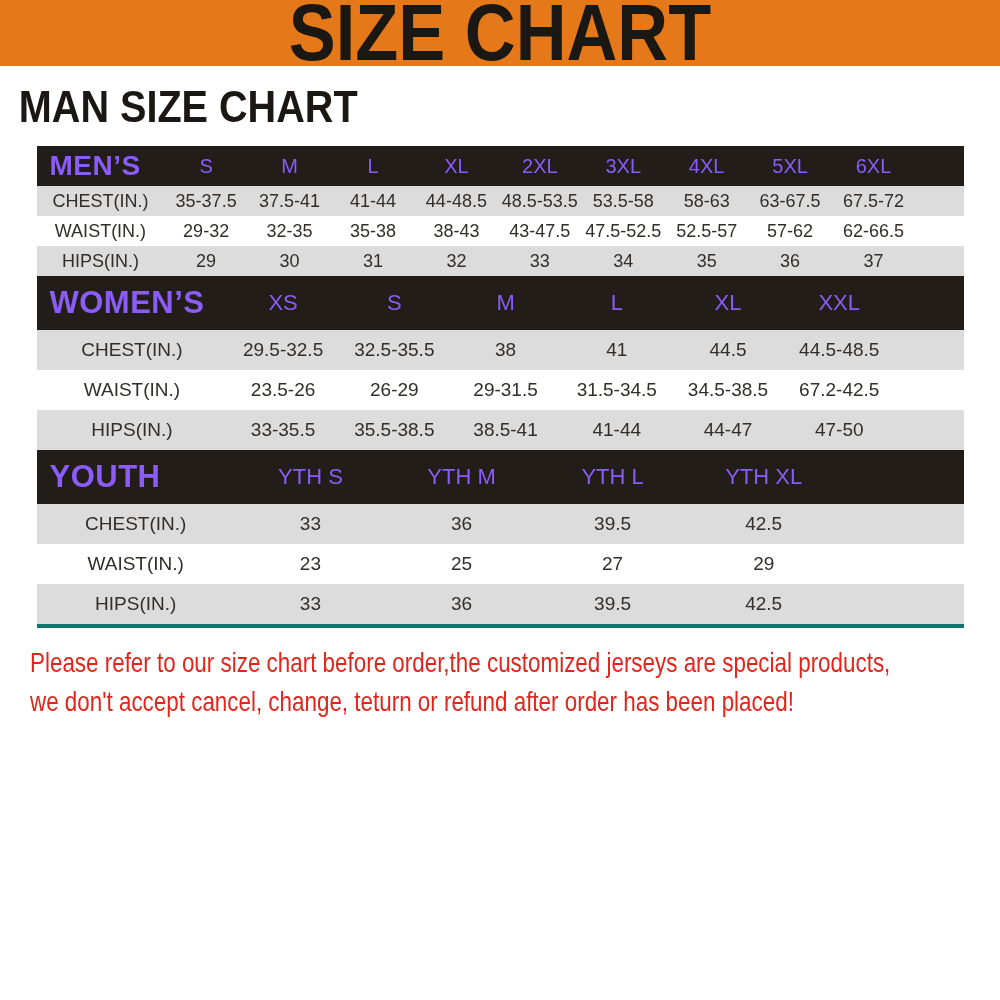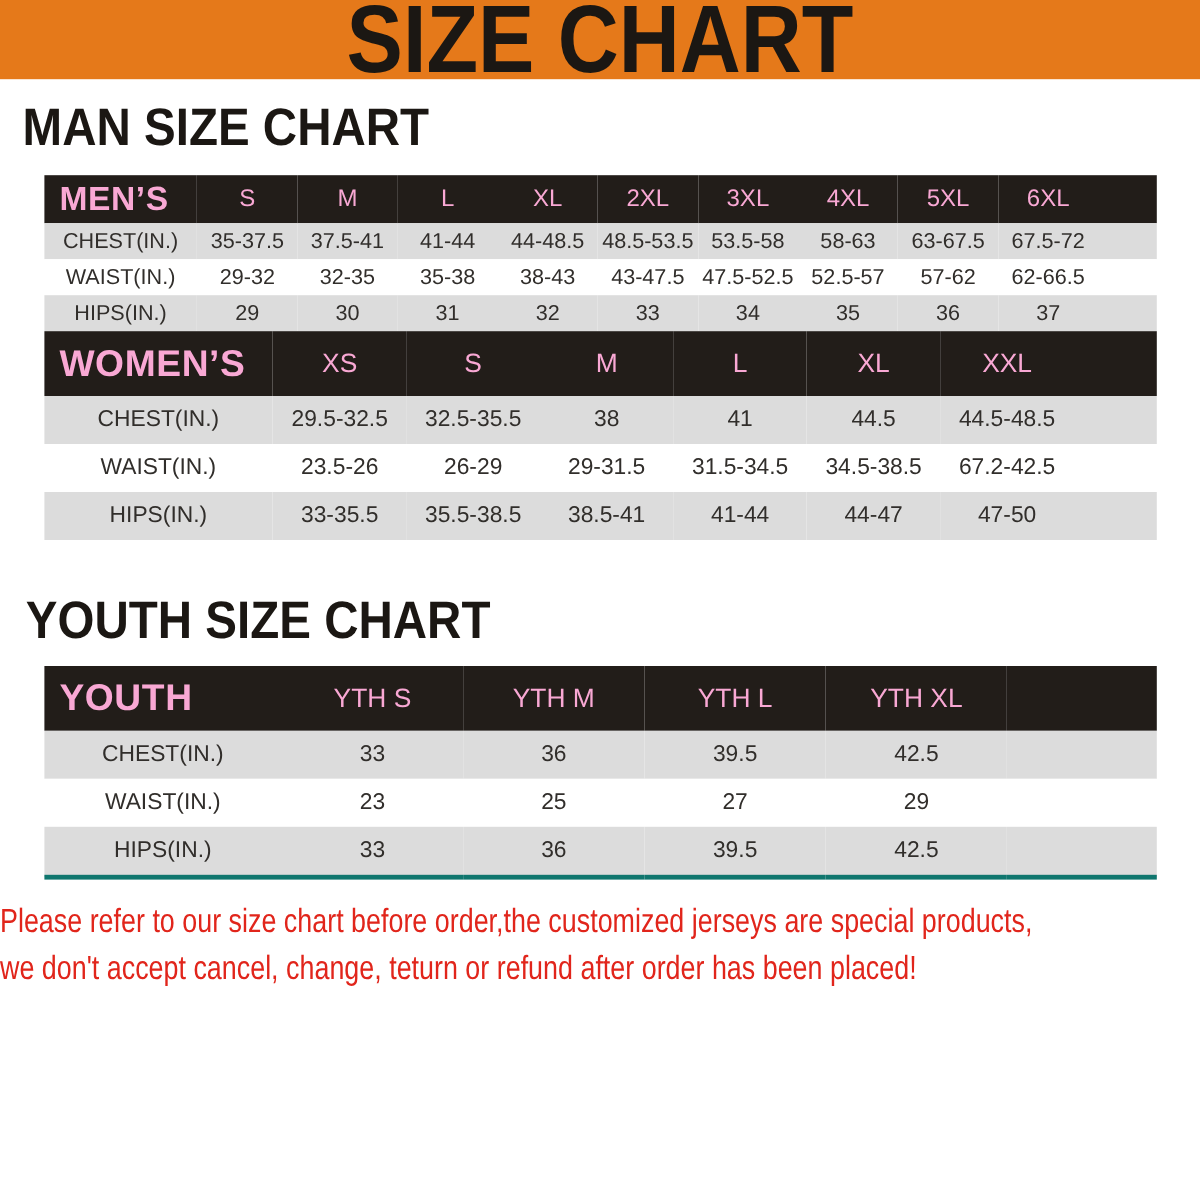--- a/index.html
+++ b/index.html
@@ -48,21 +48,21 @@
   table.size-table {
     width: 927px;
     margin: 0 auto;
     border-collapse: collapse;
     table-layout: fixed;
     text-align: center;
     color: #312E2B;
   }
   table.size-table th {
     background: var(--header-bg, #221D19);
-    color: #f9a8d4;
+    color: #8b5cf6;
     font-weight: normal;
     height: 54px;
     font-size: 22px;
     padding: 0;
     margin-top: 48px;
   }
   table.size-table th.corner {
     text-align: left;
     padding-left: 13px;
     font-weight: bold;
@@ -79,20 +79,21 @@
   }
   table.size-table tbody tr:nth-child(even) td {
     background: #ffffff;
   }
   table.compact th { height: 40px; font-size: 20px; }
   table.compact th.corner { font-size: 28px; }
   table.compact td { height: 30px; font-size: 18px; }
   table.bordered-bottom { border-bottom: 4px solid #0f766e; }
   .footer {
     margin-top: 16px;
+    padding-left: 30px;
     color: var(--footer-red, #E1251B);
     font-size: 28px;
     line-height: 1.38;
   }
   .footer-line {
     transform: scaleX(0.8);
     transform-origin: left center;
     white-space: nowrap;
   }
 </style>
@@ -225,21 +226,20 @@
           <td>33-35.5</td>
           <td>35.5-38.5</td>
           <td>38.5-41</td>
           <td>41-44</td>
           <td>44-47</td>
           <td>47-50</td>
           <td></td>
         </tr>
       </tbody>
     </table>
-    <div class="section-heading sec-h2"><span class="heading-text">YOUTH SIZE CHART</span></div>
     <table class="size-table bordered-bottom">
       <colgroup>
         <col style="width: 21.4%;">
         <col style="width: 16.3%;">
         <col style="width: 16.3%;">
         <col style="width: 16.3%;">
         <col style="width: 16.3%;">
         <col style="width: 13.4%;">
       </colgroup>
       <thead>

